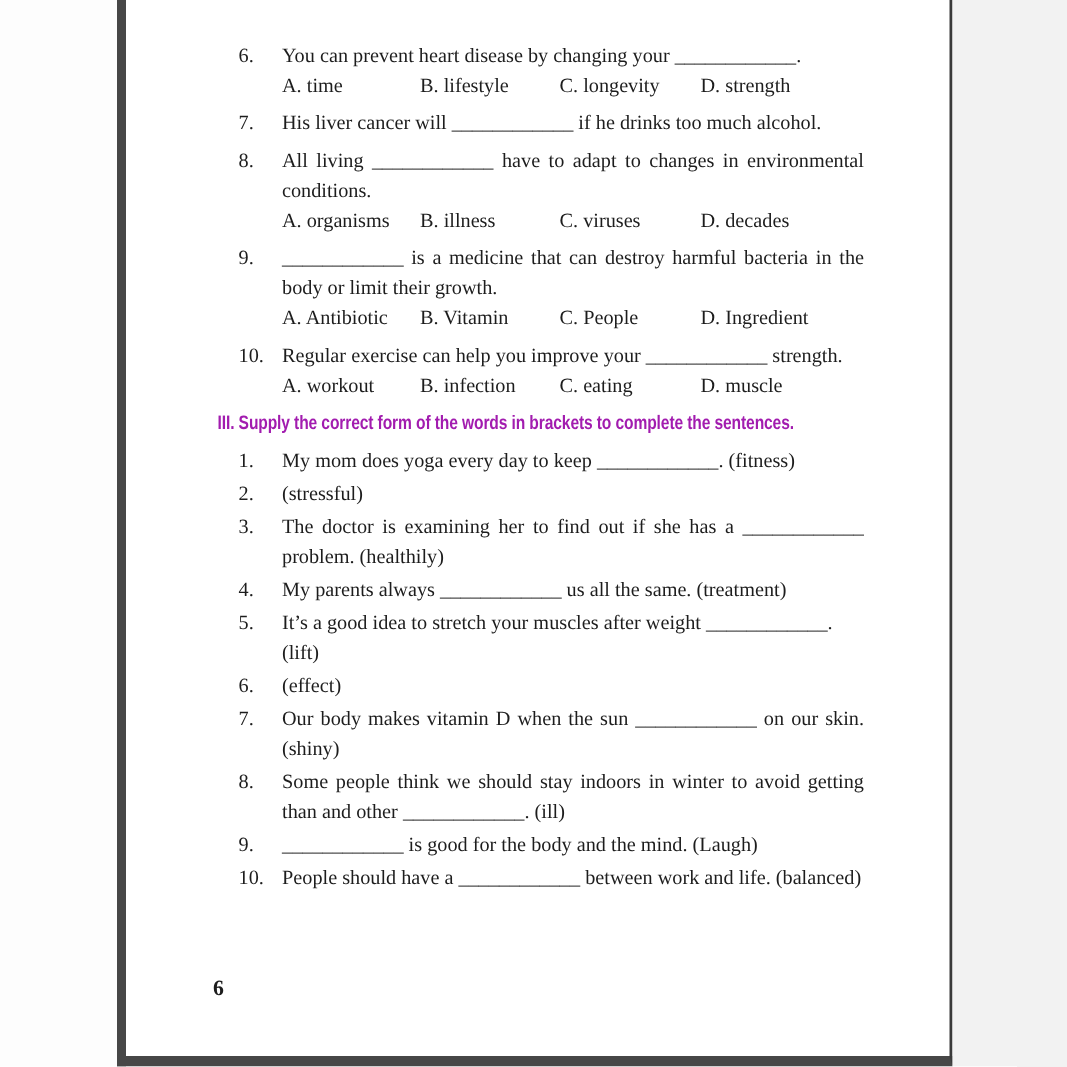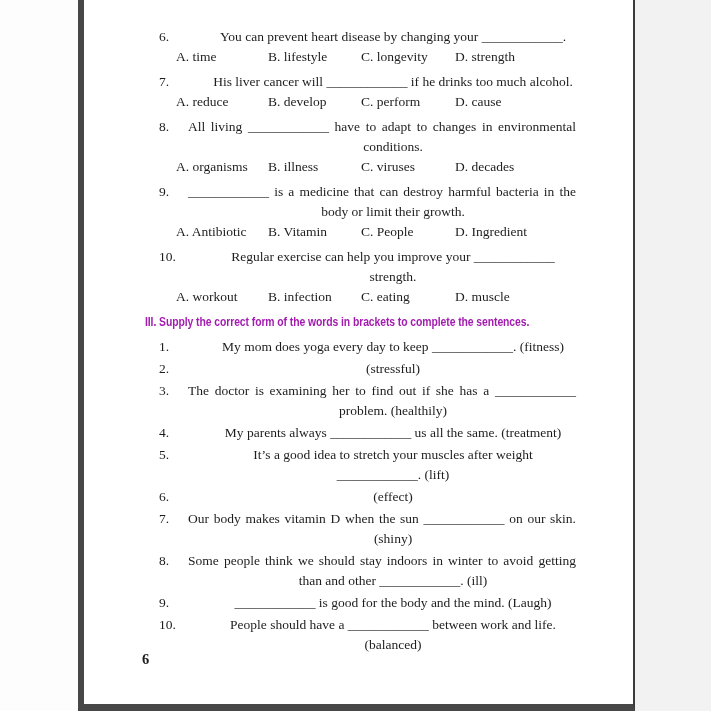--- a/index.html
+++ b/index.html
@@ -37,23 +37,23 @@
   
   .mc-item { margin-bottom: 5px; }
   .q-row { display: flex; }
   .q-num {
     width: 43px;
     flex: 0 0 43px;
     box-sizing: border-box;
     padding-left: 14px;
   }
   .q-text { flex: 1; min-width: 0; }
-  .line { text-align: center; margin-left: 22px; }
+  .line { text-align: left; }
   .jline { text-align: justify; text-align-last: justify; }
-  .opt-row { display: flex; margin-left: 31px; }
+  .opt-row { display: flex; margin-left: 43px; }
   .opt0 { width: 92px; }
   .opt1 { width: 93px; }
   .opt2 { width: 94px; }
   .opt3 { flex: 1; }
   
   .s3-heading {
     margin: 4px 0 5px 0;
     font-family: "Liberation Sans", sans-serif;
     font-weight: bold;
     font-size: 13px;
@@ -99,26 +99,20 @@
               <span class="opt opt3">D. strength</span>
             </div>
           </div>
           <div class="mc-item">
             <div class="q-row">
               <div class="q-num">7.</div>
               <div class="q-text">
                 <div class="line">His liver cancer will ____________ if he drinks too much alcohol.</div>
               </div>
             </div>
-            <div class="opt-row">
-              <span class="opt opt0">A. reduce</span>
-              <span class="opt opt1">B. develop</span>
-              <span class="opt opt2">C. perform</span>
-              <span class="opt opt3">D. cause</span>
-            </div>
           </div>
           <div class="mc-item">
             <div class="q-row">
               <div class="q-num">8.</div>
               <div class="q-text">
                 <div class="jline">All living ____________ have to adapt to changes in environmental</div>
                 <div class="line">conditions.</div>
               </div>
             </div>
             <div class="opt-row">

